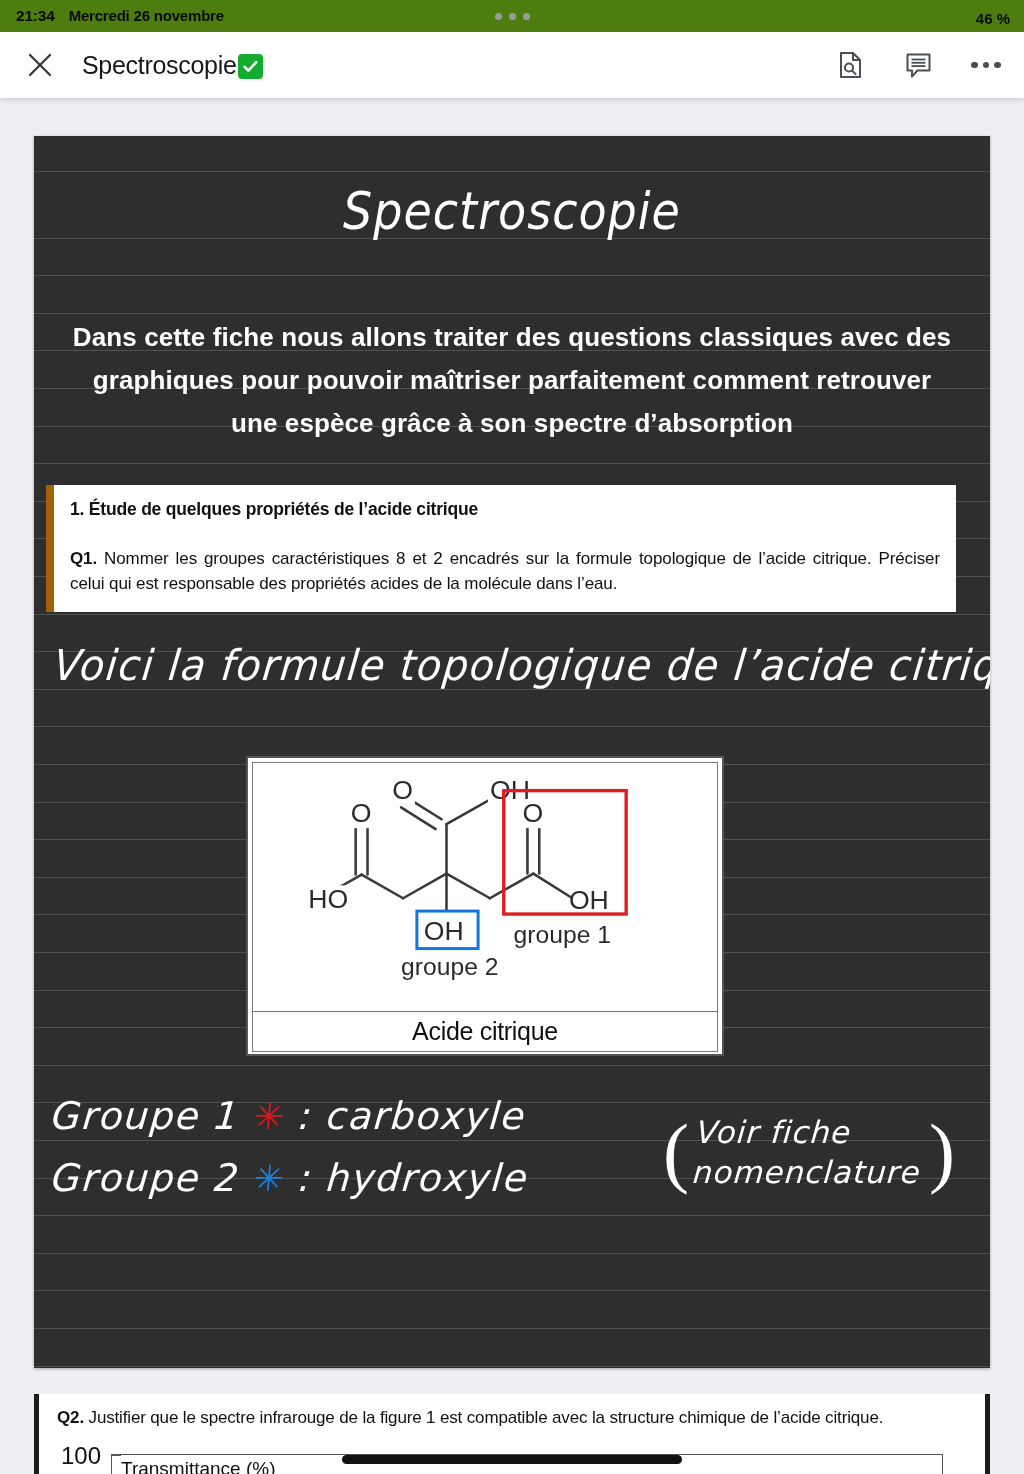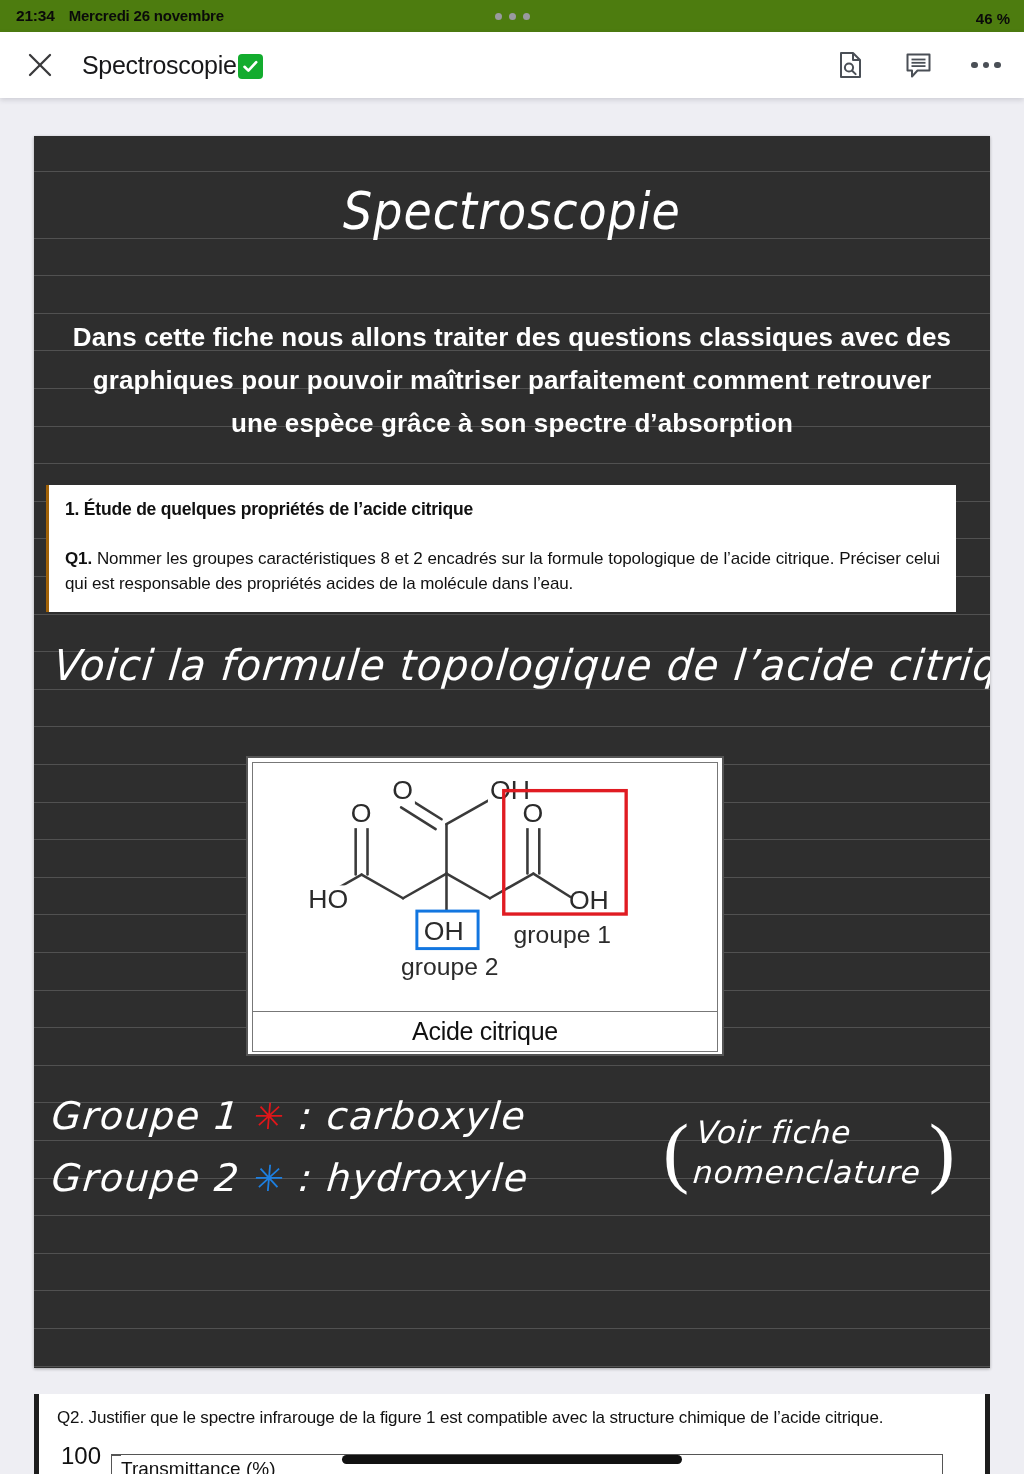--- a/index.html
+++ b/index.html
@@ -80,21 +80,21 @@
     position:absolute; top:180px; left:36px; width:884px;
     text-align:center; color:#ffffff;
     font-family:Liberation Sans, sans-serif; font-weight:bold;
     font-size:26px; line-height:43px; letter-spacing:.1px;
   }
 
   
   .qbox{
     position:absolute; left:12px; top:349px; width:910px;
     background:#fff; color:#111; padding:14px 16px 16px 16px;
-    border-left:3px solid #a16207;
+    border-left:8px solid #a16207;
   }
   .qbox-h{ font-size:17.5px; font-weight:bold; letter-spacing:-0.2px; margin-bottom:26px;}
   .qbox-p{ font-size:17px; line-height:25px; text-align:justify; letter-spacing:-0.1px;}
   .qbox-p b{ font-weight:bold; }
 
   
   .hand{
     font-family:"DejaVu Sans", sans-serif; font-style:italic; color:#ffffff;
   }
   .hw-line1{
@@ -131,21 +131,21 @@
   .note-txt{ font-size:31px; line-height:40px; text-align:left;
     transform:skewX(-5deg); letter-spacing:1px; }
 
   
   .q2card{
     position:absolute; left:34px; top:1394px; width:956px; height:80px;
     background:#fff; border-left:5px solid #1d1d1d; border-right:5px solid #1d1d1d;
     overflow:hidden;
   }
   .q2-text{ padding:14px 18px 0 18px; font-size:17px; color:#111; letter-spacing:-0.15px;}
-  .q2-text b{ font-weight:normal;text-align:center; }
+  .q2-text b{ font-weight:bold;text-align:center; }
   .chart-peek{ position:relative; margin-top:14px; height:40px; }
   .chart-y{ position:absolute; left:22px; top:0; font-size:24px; color:#111; }
   .chart-axis{ position:absolute; left:72px; top:12px; right:42px; height:30px;
     border-top:1.6px solid #555; border-left:1.6px solid #555; border-right:1.6px solid #555;}
   .chart-tick{ position:absolute; left:72px; top:12px; width:10px; height:1.6px; background:#555;}
   .chart-lbl{ position:absolute; left:82px; top:16px; font-size:19px; color:#111; white-space:nowrap;}
 
   
   .home-ind{
     position:absolute; left:50%; transform:translateX(-50%); bottom:10px;

